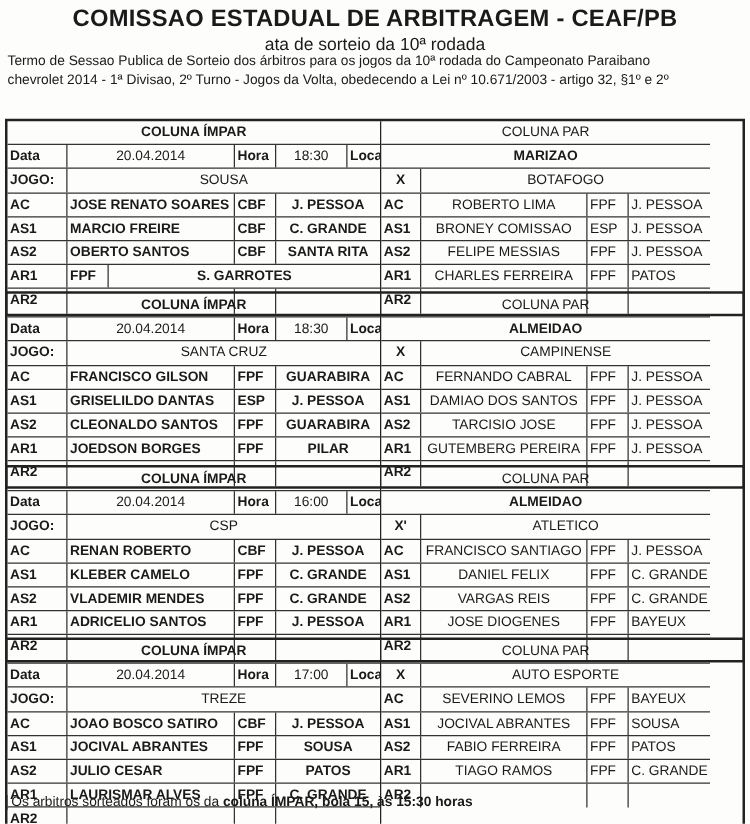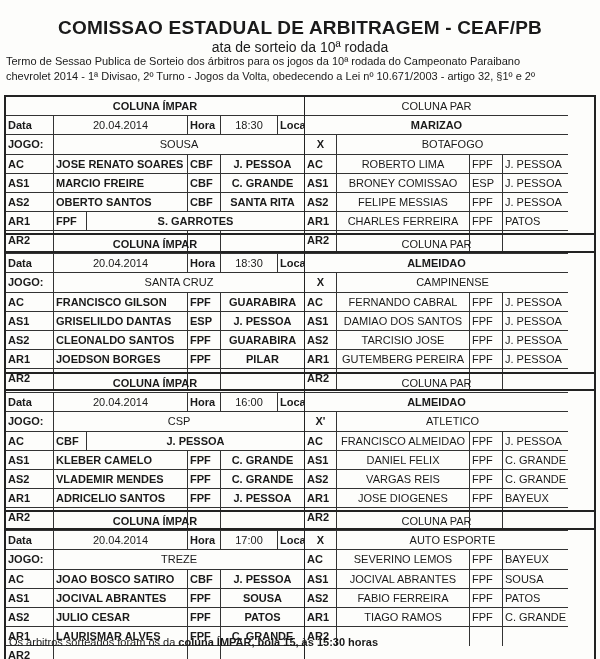--- a/index.html
+++ b/index.html
@@ -6,21 +6,21 @@
   body {
     width: 600px; height: 659px; overflow: hidden;
     background: #fdfdfb;
     font-family: "Liberation Sans", sans-serif;
     color: #1a1a1a;
     position: relative;
   }
   .header { text-align: center; }
   .title {
     font-size: 19px; font-weight: bold; letter-spacing: 0.2px;
-    margin-top: 16px; height: 24px; line-height: 24px;
+    margin-top: 4px; height: 24px; line-height: 24px;
   }
   .subtitle { font-size: 14px; height: 14px; line-height: 14px; }
   .intro {
     font-size: 11px; line-height: 15px; text-align: left;
     padding-left: 6px; white-space: nowrap;
   }
   .block {
     position: absolute; left: 4px; width: 592px;
     border: 2px solid #222; box-sizing: border-box;
     display: flex;
@@ -272,20 +272,21 @@
         <div class="cell hi4 c">16:00</div>
         <div class="cell hi5 r b">Local:</div>
       </div>
       <div class="row">
         <div class="cell i1 b">JOGO:</div>
         <div class="cell full c">CSP</div>
       </div>
       <div class="impar-rows">
           <div class="row">
             <div class="cell i1 b">AC</div>
+            <div class="cell i2 b">RENAN ROBERTO</div>
             <div class="cell i3 b">CBF</div>
             <div class="cell i4 c b">J. PESSOA</div>
           </div>
           <div class="row">
             <div class="cell i1 b">AS1</div>
             <div class="cell i2 b">KLEBER CAMELO</div>
             <div class="cell i3 b">FPF</div>
             <div class="cell i4 c b">C. GRANDE</div>
           </div>
           <div class="row">
@@ -315,21 +316,21 @@
       <div class="row">
           <div class="cell full c b">ALMEIDAO</div>
         </div>
       <div class="row">
         <div class="cell p1 c b">X'</div>
         <div class="cell full c">ATLETICO</div>
       </div>
       <div class="par-rows">
           <div class="row">
             <div class="cell p1 b">AC</div>
-            <div class="cell p2 c">FRANCISCO ALMEIDAO</div>
+            <div class="cell p2 c">FRANCISCO SANTIAGO</div>
             <div class="cell p3">FPF</div>
             <div class="cell p4">J. PESSOA</div>
           </div>
           <div class="row">
             <div class="cell p1 b">AS1</div>
             <div class="cell p2 c">DANIEL FELIX</div>
             <div class="cell p3">FPF</div>
             <div class="cell p4">C. GRANDE</div>
           </div>
           <div class="row">

